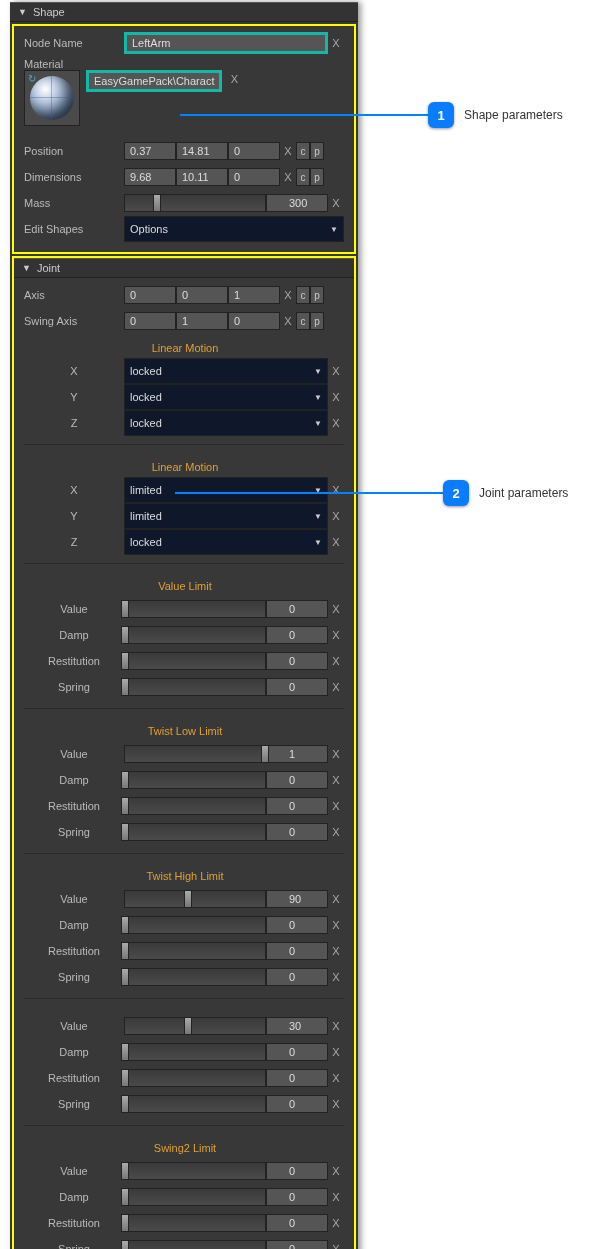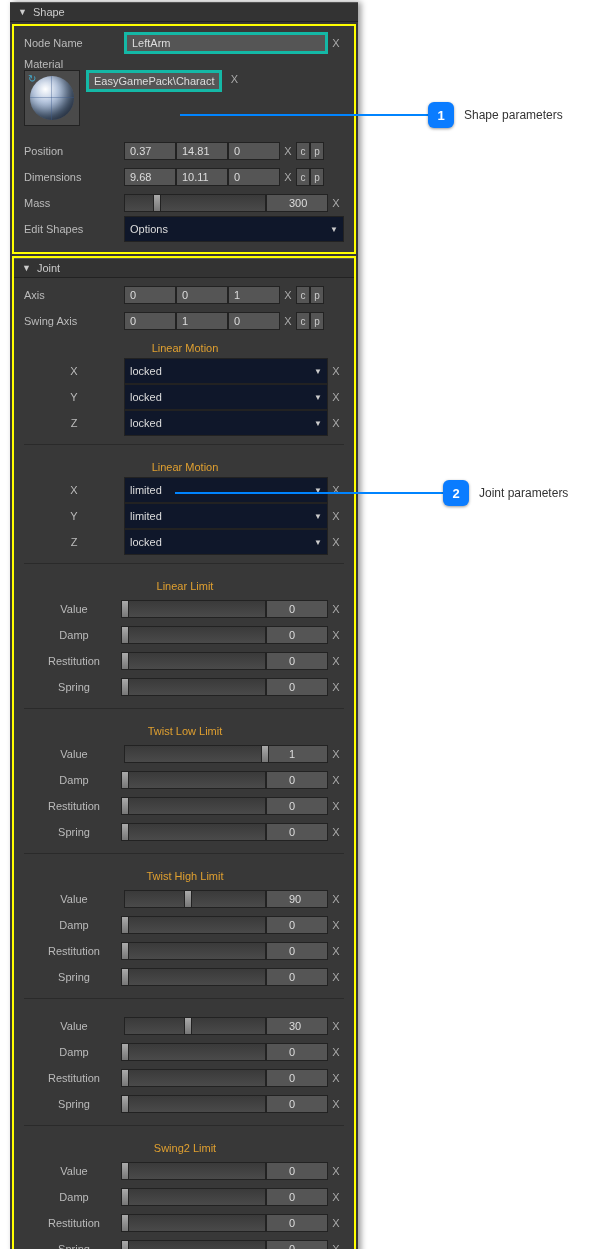--- a/index.html
+++ b/index.html
@@ -221,21 +221,21 @@
             <div class="dd">
               <span>locked</span>
               <span class="dd-arrow">▼</span>
             </div>
             <div class="xbtn">X</div>
           </div>
       </div>
 
       <div id="limit-groups">
           <div class="grp grp-box">
-    <div class="grp-title">Linear Limit</div>
+    <div class="grp-title">Value Limit</div>
     <div class="row">
     <div class="lbl">Value</div>
     <div class="sld">
                 <div class="thumb" style="left:calc(0% - 4px);"></div>
               </div>
     <div class="num-s">0</div>
     <div class="xbtn">X</div>
   </div>
     <div class="row">
     <div class="lbl">Damp</div>

